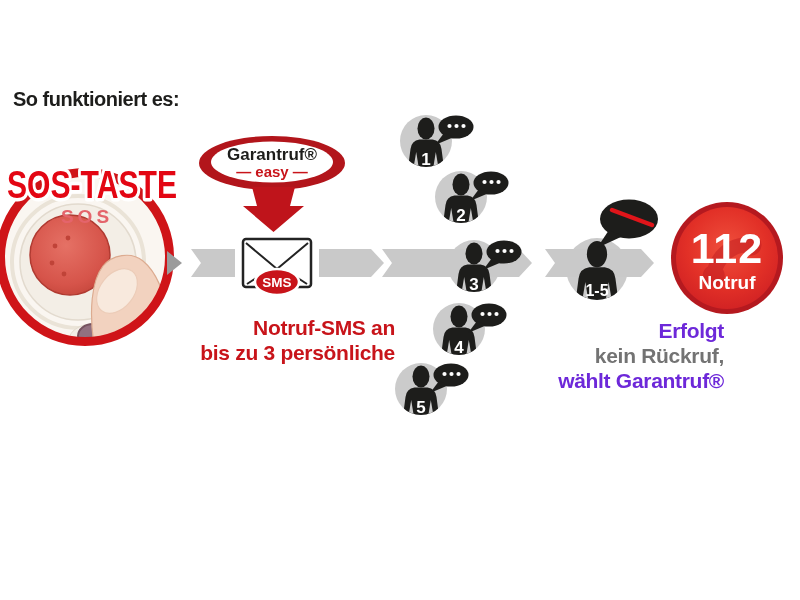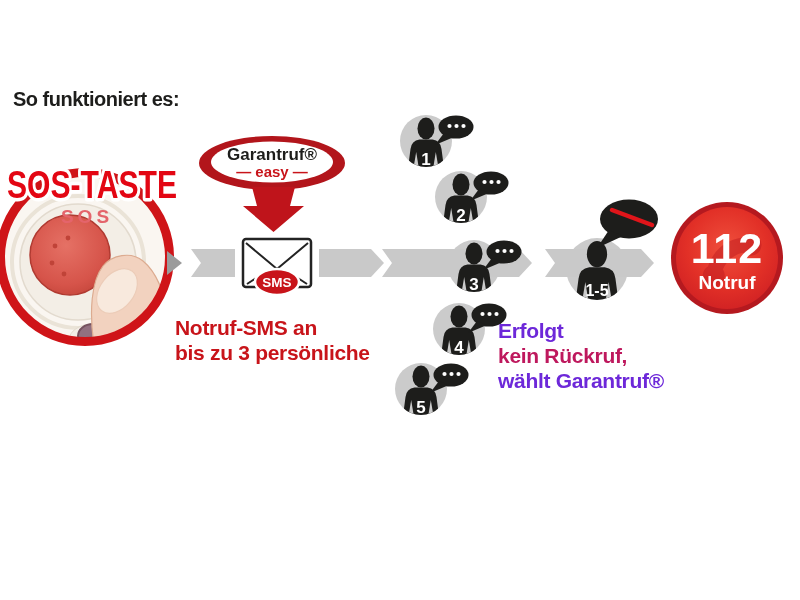--- a/index.html
+++ b/index.html
@@ -5,26 +5,26 @@
   html,body{margin:0;padding:0;background:#fff;}
   #stage{
     position:relative;width:800px;height:600px;background:#ffffff;overflow:hidden;
     font-family:"Liberation Sans",sans-serif;
   }
   .abs{position:absolute;}
   #title{
     left:13px;top:88px;font-size:20px;font-weight:bold;color:#1d1d1b;letter-spacing:-0.5px;
   }
   .caption{
-    text-align:left;font-weight:bold;font-size:21px;line-height:25px;letter-spacing:-0.3px;
+    text-align:right;font-weight:bold;font-size:21px;line-height:25px;letter-spacing:-0.3px;
   }
   #step1-caption{left:175px;top:315px;width:220px;color:#c8141a;}
   #step2-caption{left:498px;top:318px;width:226px;}
   #step2-caption .ink{color:#6d28d9;}
-  #step2-caption .red{color:#be185d;}
+  #step2-caption .red{color:#737373;}
   svg text{font-family:"Liberation Sans",sans-serif;}
   .figure{fill:#1d1d1b;}
   .figcut{fill:#cbcbcb;}
   .num{fill:#ffffff;font-weight:bold;text-anchor:middle;}
   .ribbon{fill:#c9c9c9;}
 </style>
 </head>
 <body>
 
 <div id="stage">

